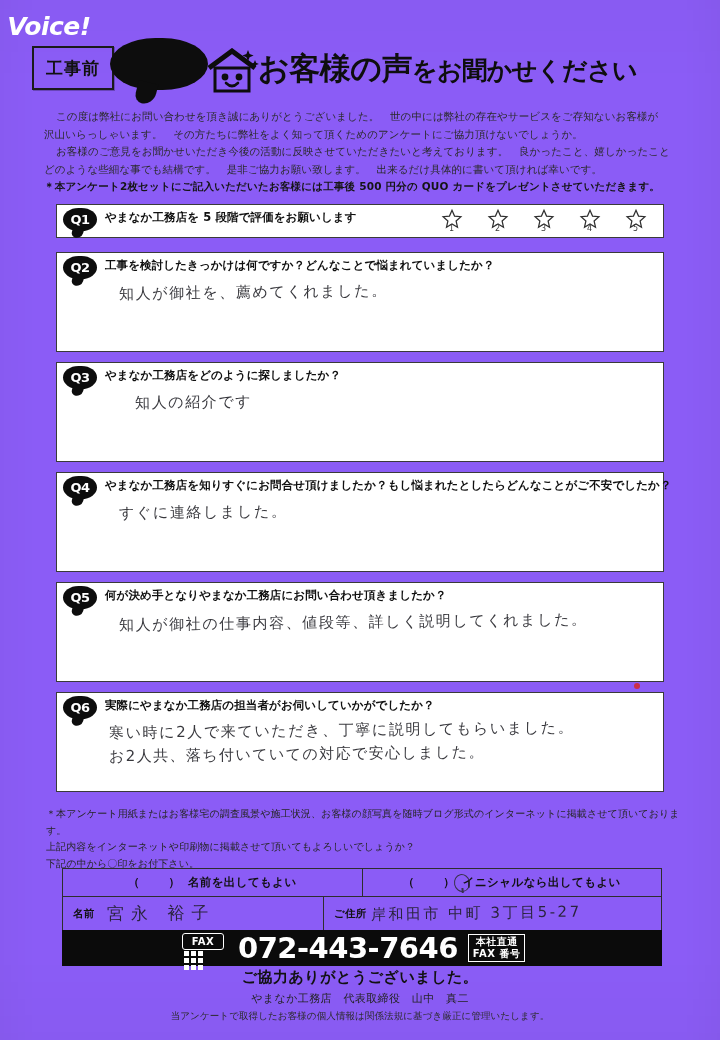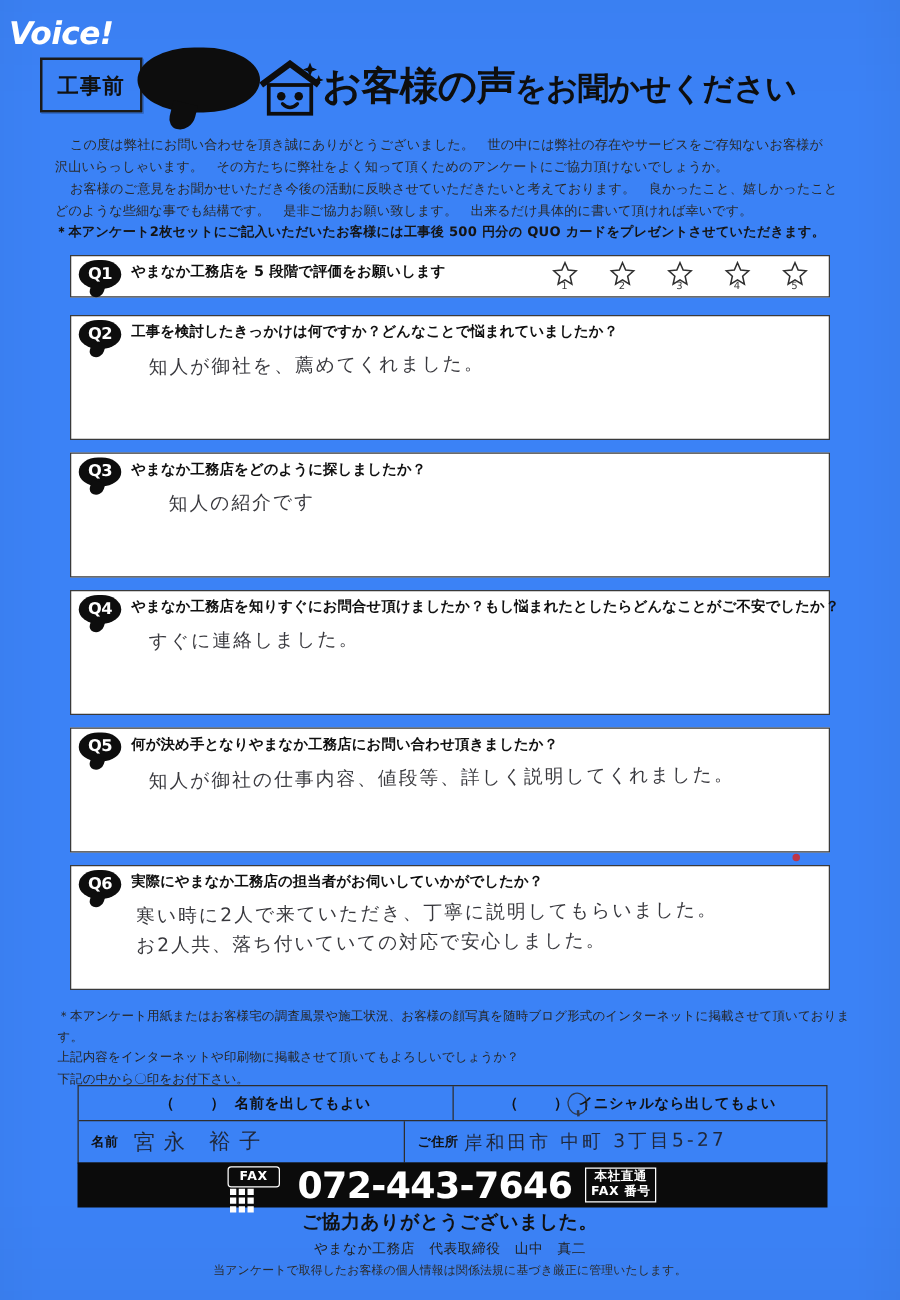--- a/index.html
+++ b/index.html
@@ -7,21 +7,21 @@
   body{
     width:720px;height:1040px;
     font-family:"DejaVu Sans","Liberation Sans",sans-serif;
     color:#111;
     position:relative;
     overflow:hidden;
     -webkit-font-smoothing:none;
   }
   .page{
     position:absolute;inset:0;
-    background:#3b82f6;
+    background:#8b5cf6;
   }
   
   .scan-tint{
     position:absolute;inset:0;
     background:
       linear-gradient(180deg, rgba(0,0,0,0.015) 0%, rgba(0,0,0,0.0) 8%, rgba(0,0,0,0.0) 92%, rgba(0,0,0,0.02) 100%),
       linear-gradient(90deg, rgba(0,0,0,0.02) 0%, rgba(0,0,0,0) 5%, rgba(0,0,0,0) 95%, rgba(0,0,0,0.025) 100%);
     pointer-events:none;
     mix-blend-mode:multiply;
   }

